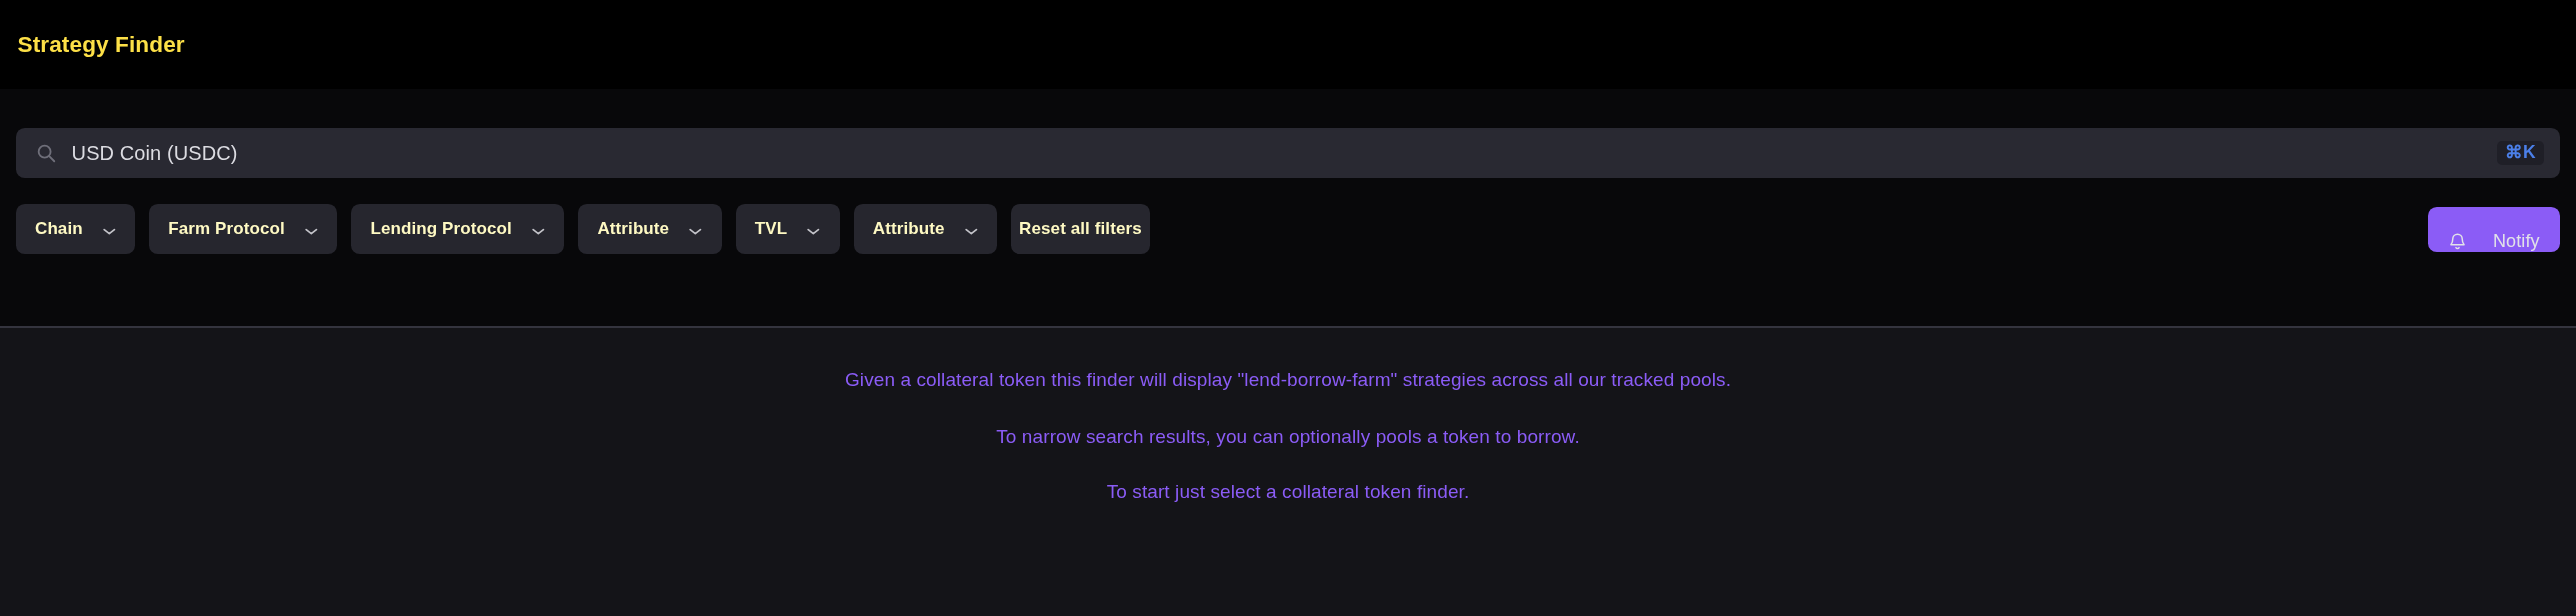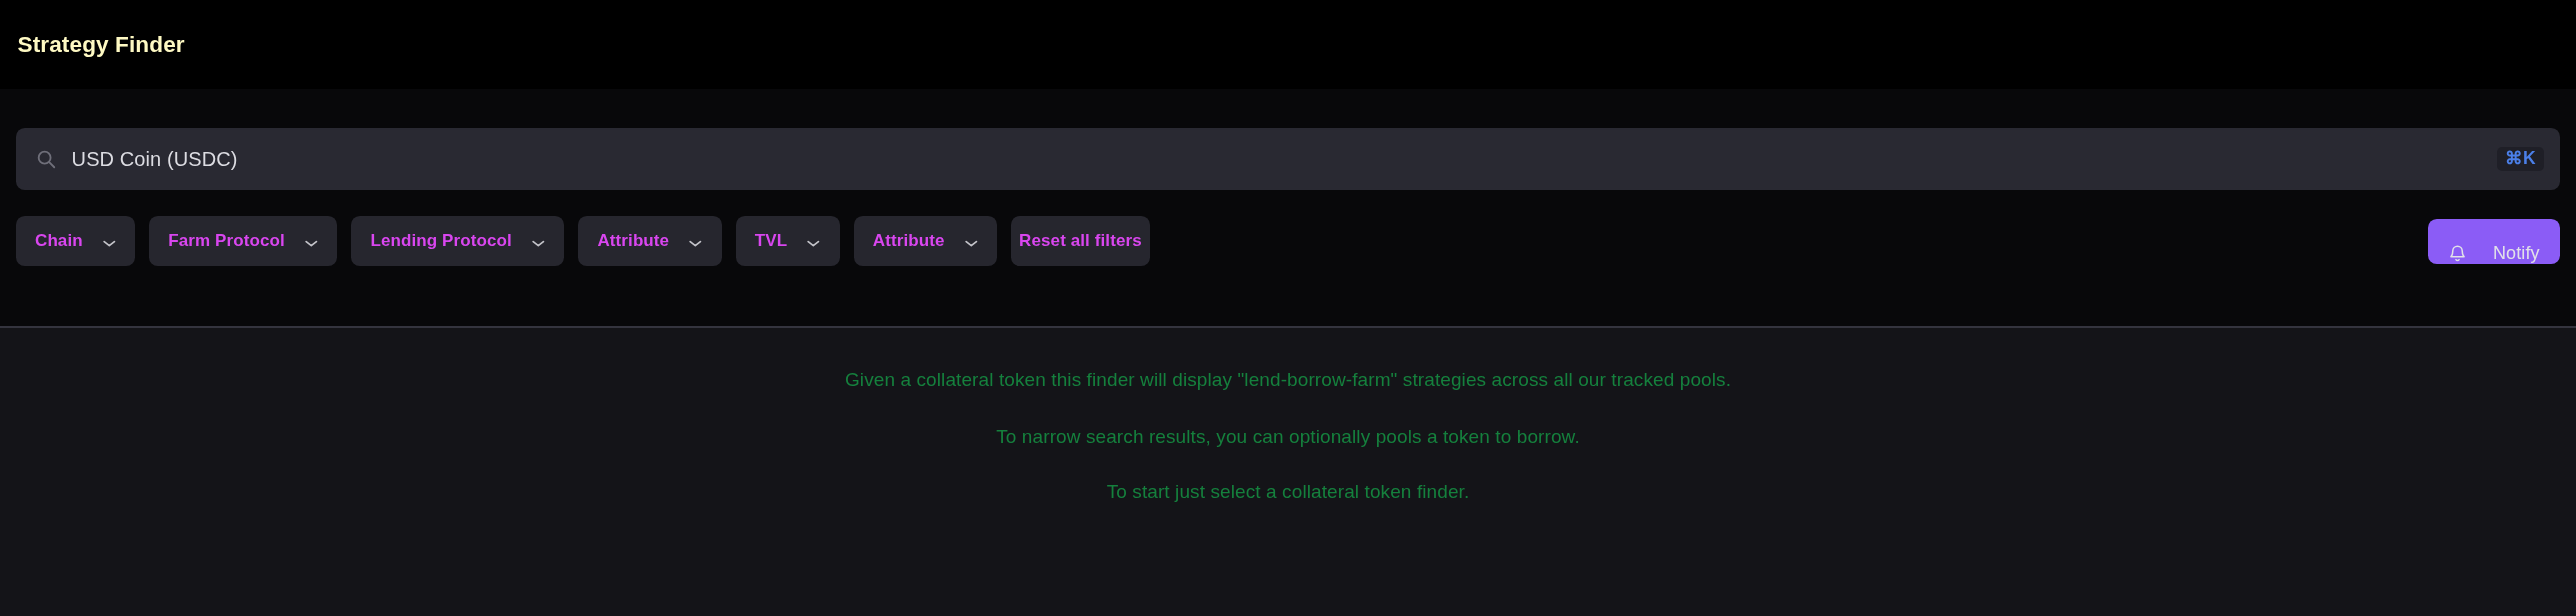--- a/index.html
+++ b/index.html
@@ -24,41 +24,41 @@
   
   .header {
     height: 89px;
     background: #000000;
     display: flex;
     align-items: center;
     padding-left: 17.5px;
     flex: 0 0 auto;
   }
   .header-title {
-    color: #fef9c3;
+    color: #fde047;
     font-size: 22.6px;
     font-weight: 700;
     letter-spacing: 0.1px;
   }
 
   
   .toolbar-panel {
     background: #08080a;
     padding: 0 16px;
     flex: 0 0 auto;
     height: 237px;
     position: relative;
   }
 
   .search-row {
     padding-top: 39px;
   }
 
   .search-bar {
-    height: 62px;
+    height: 50px;
     background: #292932;
     border-radius: 8.8px;
     display: flex;
     align-items: center;
     padding: 0 16px 0 19px;
     position: relative;
   }
   .search-icon {
     width: 22px;
     height: 22px;
@@ -99,21 +99,21 @@
     background: #26262e;
     border-radius: 8.8px;
     display: flex;
     align-items: center;
     padding: 0 19px;
     gap: 19px;
     flex: 0 0 auto;
     cursor: pointer;
   }
   .filter-chip-label {
-    color: #d946ef;
+    color: #fef9c3;
     font-size: 17px;
     font-weight: 700;
     white-space: nowrap;
     letter-spacing: 0.1px;
   }
   .chevron {
     width: 14.6px;
     height: 8.8px;
     flex: 0 0 auto;
     opacity: 0.88;
@@ -162,21 +162,21 @@
     width: 100%;
   }
   .empty-state {
     padding-top: 37px;
     display: flex;
     flex-direction: column;
     align-items: center;
   }
   .es-para {
     text-align: center;
-    color: #15803d;
+    color: #8b5cf6;
     font-size: 19px;
     line-height: 29px;
     letter-spacing: 0.1px;
   }
   .es-gap-1 { margin-top: 28px; }
   .es-gap-2 { margin-top: 26px; }
 </style>
 </head>
 <body>
 

